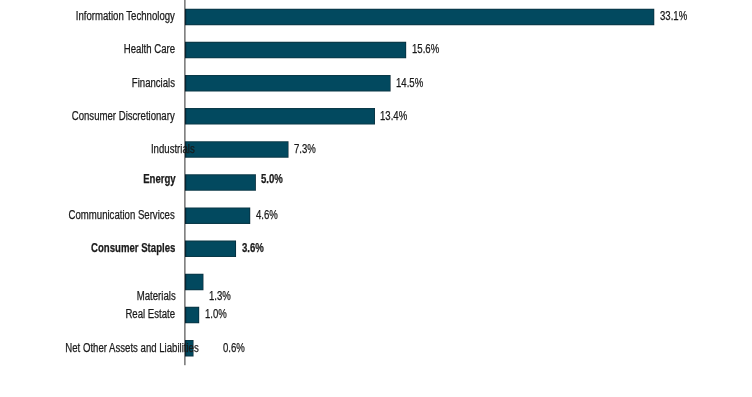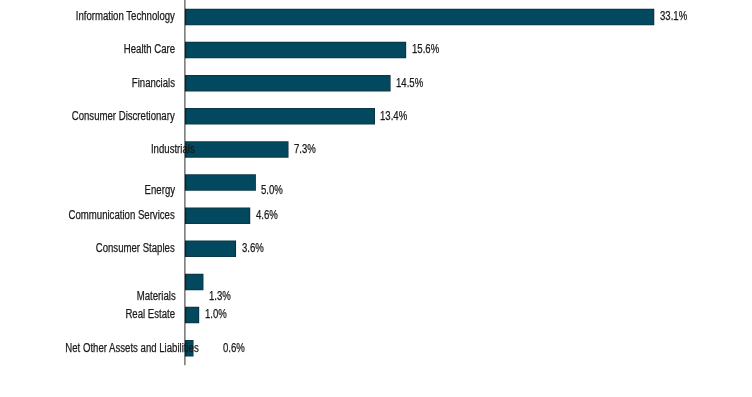--- a/index.html
+++ b/index.html
@@ -154,29 +154,29 @@
     <div class="val-label" style="left: 396.067px;">14.5%</div>
   </div>
   <div class="row" style="top: 108.11px;">
     <div class="cat-label">Consumer Discretionary</div>
     <div class="val-label" style="left: 380.472px;">13.4%</div>
   </div>
   <div class="row" style="top: 141.23px; padding-left: 19px;">
     <div class="cat-label">Industrials</div>
     <div class="val-label" style="left: 293.992px;">7.3%</div>
   </div>
-  <div class="row" style="top: 182px;">
+  <div class="row" style="top: 171px; font-weight: bold;">
     <div class="cat-label">Energy</div>
     <div class="val-label" style="left: 261.385px;">5.0%</div>
   </div>
   <div class="row" style="top: 207.47px;">
     <div class="cat-label">Communication Services</div>
     <div class="val-label" style="left: 255.714px;">4.6%</div>
   </div>
-  <div class="row" style="top: 240.59px;">
+  <div class="row" style="top: 240.59px; font-weight: bold;">
     <div class="cat-label">Consumer Staples</div>
     <div class="val-label" style="left: 241.537px;">3.6%</div>
   </div>
   <div class="row" style="top: 288px;">
     <div class="cat-label">Materials</div>
     <div class="val-label" style="left: 208.93px;">1.3%</div>
   </div>
   <div class="row" style="top: 306.83px;">
     <div class="cat-label">Real Estate</div>
     <div class="val-label" style="left: 204.677px;">1.0%</div>

